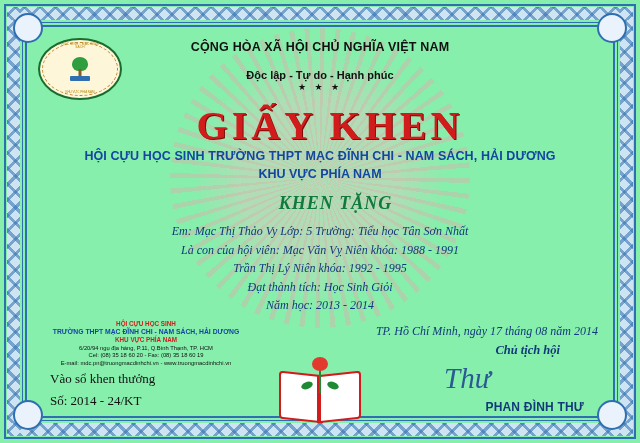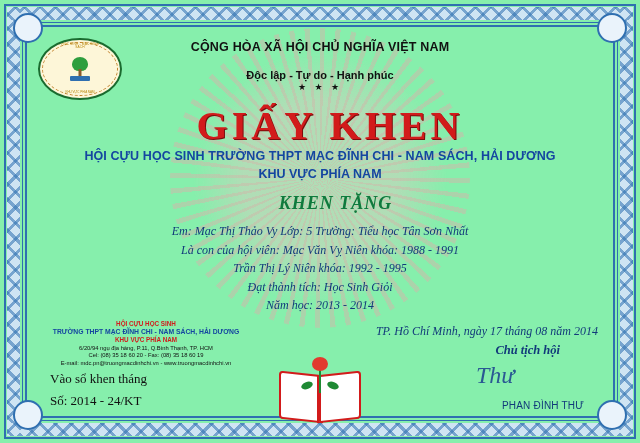--- a/index.html
+++ b/index.html
@@ -159,29 +159,29 @@
     position:absolute;right:14px;top:296px;
     font-family:"Liberation Serif", serif;
     font-style:italic;font-size:12px;color:#123a7a;
   }
   .signer-title{
     position:absolute;right:52px;top:315px;
     font-family:"Liberation Serif", serif;
     font-weight:bold;font-style:italic;font-size:12.5px;color:#123a7a;
   }
   .signature{
-    position:absolute;right:40px;top:334px;
+    position:absolute;right:72px;top:334px;
     width:96px;height:34px;
     color:#1b3f8f;font-family:"Liberation Serif", serif;
-    font-style:italic;font-size:24px;
+    font-style:italic;font-size:29px;
     opacity:.85;
   }
   .signer-name{
     position:absolute;right:28px;top:372px;
-    font-weight:normal;font-size:10px;color:#123a7a;
+    font-weight:bold;font-size:12px;color:#123a7a;
     letter-spacing:.2px;
   }
 
   .addr-box{
     position:absolute;left:18px;top:292px;width:200px;text-align:center;
     line-height:1.25;
   }
   .addr-box .a1{font-weight:bold;font-size:6.3px;color:#d21b1b;}
   .addr-box .a2{font-weight:bold;font-size:6.8px;color:#1446a0;}
   .addr-box .a3{font-weight:bold;font-size:6.3px;color:#d21b1b;}
@@ -282,21 +282,21 @@
     <div class="addr-box">
       <div class="a1">HỘI CỰU HỌC SINH</div>
       <div class="a2">TRƯỜNG THPT MẠC ĐĨNH CHI - NAM SÁCH, HẢI DƯƠNG</div>
       <div class="a3">KHU VỰC PHÍA NAM</div>
       <div class="a4">6/20/94 ngụ địa hàng, P.11, Q.Bình Thạnh, TP. HCM</div>
       <div class="a5">Cel: (08) 35 18 60 20 - Fax: (08) 35 18 60 19</div>
       <div class="a5">E-mail: mdc.pn@truongmacdinhchi.vn - www.truongmacdinhchi.vn</div>
     </div>
 
     <div class="register">
-      <div>Vào sổ khen tháng</div>
+      <div>Vào sổ khen thưởng</div>
       <div>Số: 2014 - 24/KT</div>
     </div>
 
     <div class="emblem">
       <div class="book-l"></div>
       <div class="book-r"></div>
       <div class="spine"></div>
       <div class="leafl"></div>
       <div class="leafr"></div>
       <div class="stem"></div>

